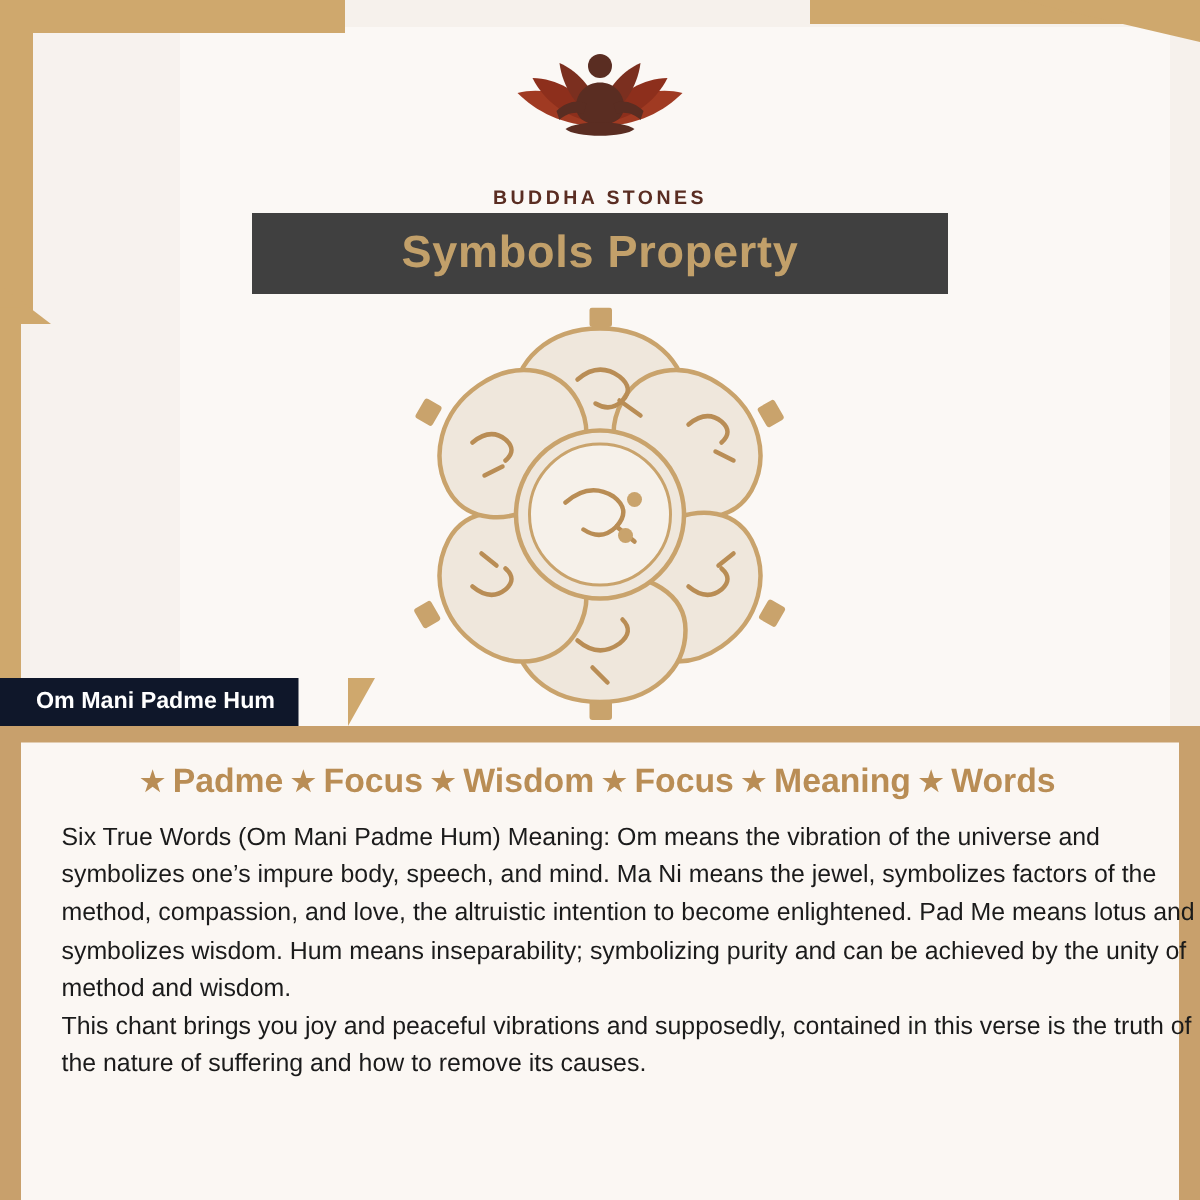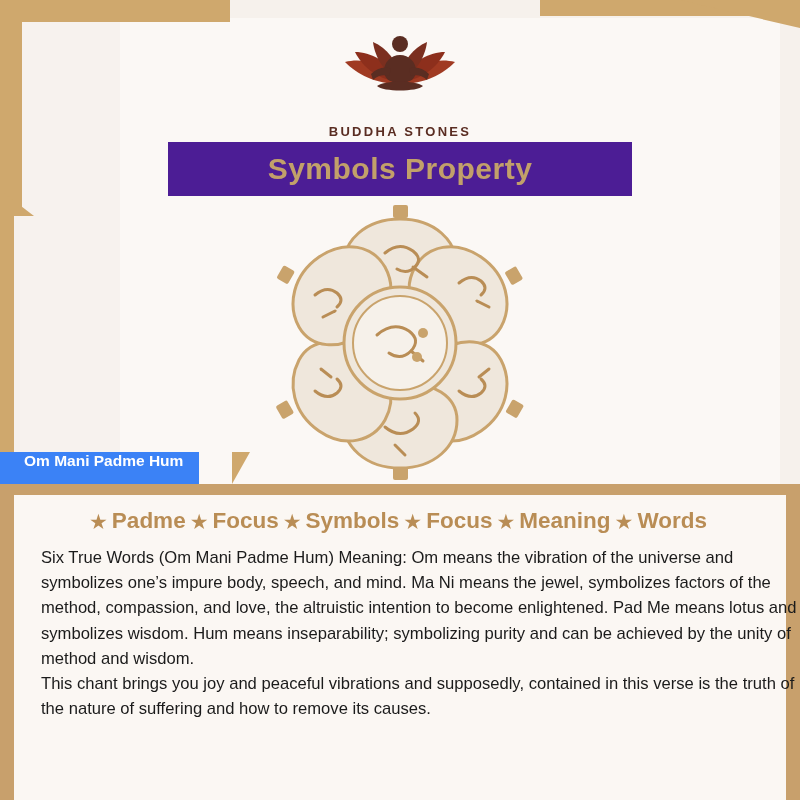--- a/index.html
+++ b/index.html
@@ -95,21 +95,21 @@
     font-family: "Liberation Sans", sans-serif;
   }
 
   
   .title-bar {
     position: absolute;
     top: 142px;
     left: 168px;
     width: 464px;
     height: 54px;
-    background: #4c1d95;
+    background: #404040;
     display: flex;
     align-items: center;
     justify-content: center;
   }
   .title-text {
     font-size: 30px;
     font-weight: bold;
     color: #c2a06a;
     letter-spacing: 0.5px;
     font-family: "Liberation Sans", sans-serif;
@@ -123,22 +123,23 @@
     width: 310px;
     height: 275px;
   }
 
   
   .tab {
     position: absolute;
     top: 452px;
     left: 0;
     height: 32px;
-    background: #3b82f6;
+    background: #0f172a;
     display: flex;
+    align-items: center;
     padding-left: 24px;
     padding-right: 16px;
     color: #ffffff;
     font-size: 15.5px;
     font-weight: bold;
   }
   .tab-notch {
     position: absolute;
     top: 452px;
     left: 232px;
@@ -299,21 +300,21 @@
 
   <div class="lower"></div>
   <div class="lower-inner"></div>
 
   <div class="keywords">
     <span class="star">★</span>
     <span class="kw">Padme</span>
     <span class="star">★</span>
     <span class="kw">Focus</span>
     <span class="star">★</span>
-    <span class="kw">Symbols</span>
+    <span class="kw">Wisdom</span>
     <span class="star">★</span>
     <span class="kw">Focus</span>
     <span class="star">★</span>
     <span class="kw">Meaning</span>
     <span class="star">★</span>
     <span class="kw">Words</span>
   </div>
 
   <div class="body-text">
     <p>Six True Words (Om Mani Padme Hum) Meaning: Om means the vibration of the universe and symbolizes one’s impure body, speech, and mind. Ma Ni means the jewel, symbolizes factors of the method, compassion, and love, the altruistic intention to become enlightened. Pad Me means lotus and symbolizes wisdom. Hum means inseparability; symbolizing purity and can be achieved by the unity of method and wisdom.</p>

